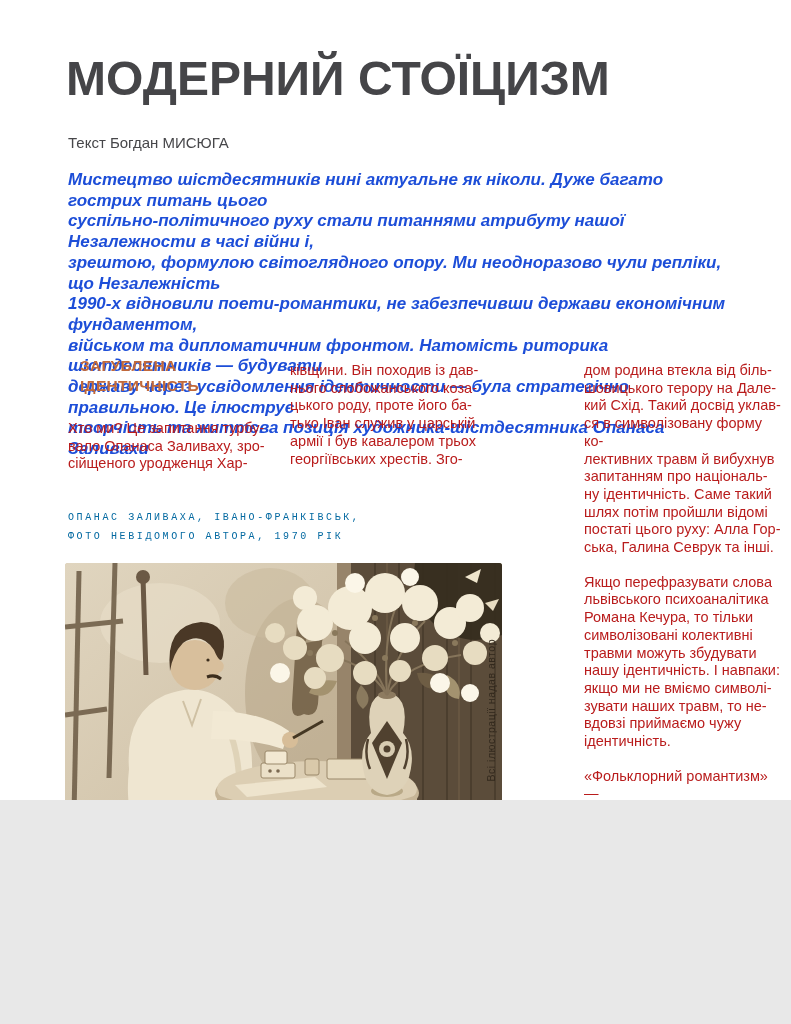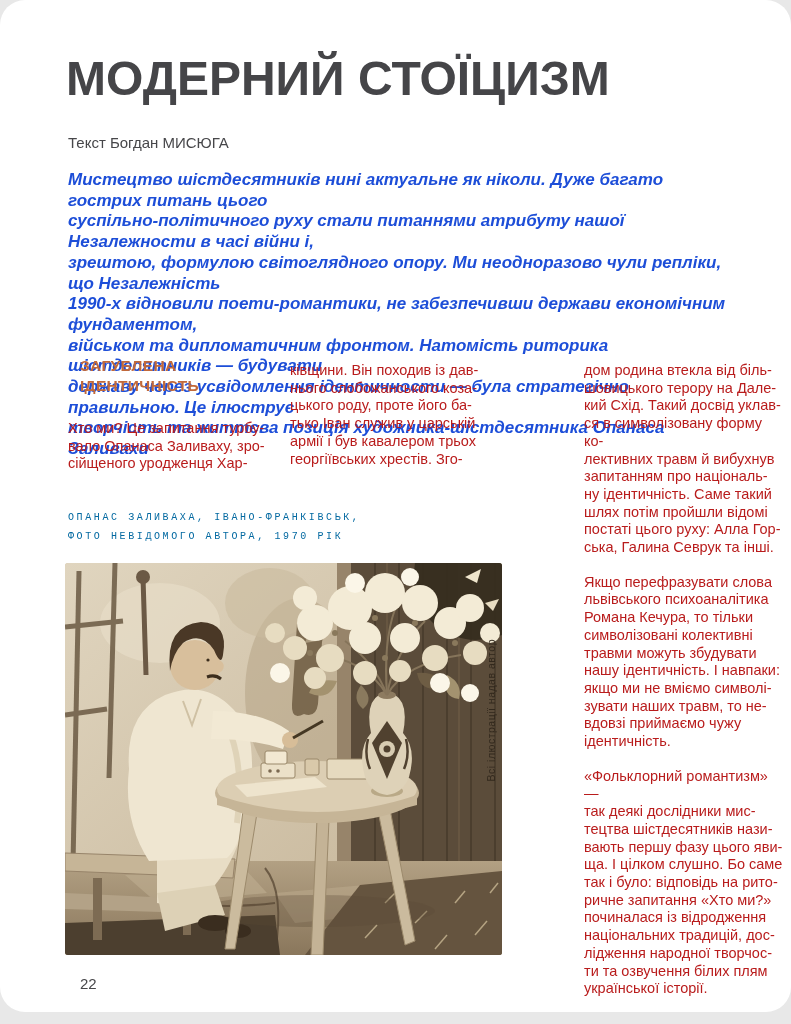--- a/index.html
+++ b/index.html
@@ -1,24 +1,23 @@
 <!DOCTYPE html>
 <html><head>
 <meta charset="utf-8">
 <style>
   html, body { margin: 0; padding: 0; background: #e8e8e8; }
   .page {
     position: relative;
     width: 791px;
-    height: 1012px;
+    height: 800px;
     margin: 0 auto;
     background: #ffffff;
     font-family: "Liberation Sans", "DejaVu Sans", sans-serif;
     overflow: hidden;
-    border-radius: 25px;
   }
   .abs { position: absolute; }
   .title {
     left: 66px; top: 54px;
     width: 690px;
     margin: 0;
     font-size: 48px;
     line-height: 1.05;
     font-weight: 700;
     letter-spacing: 0px;

